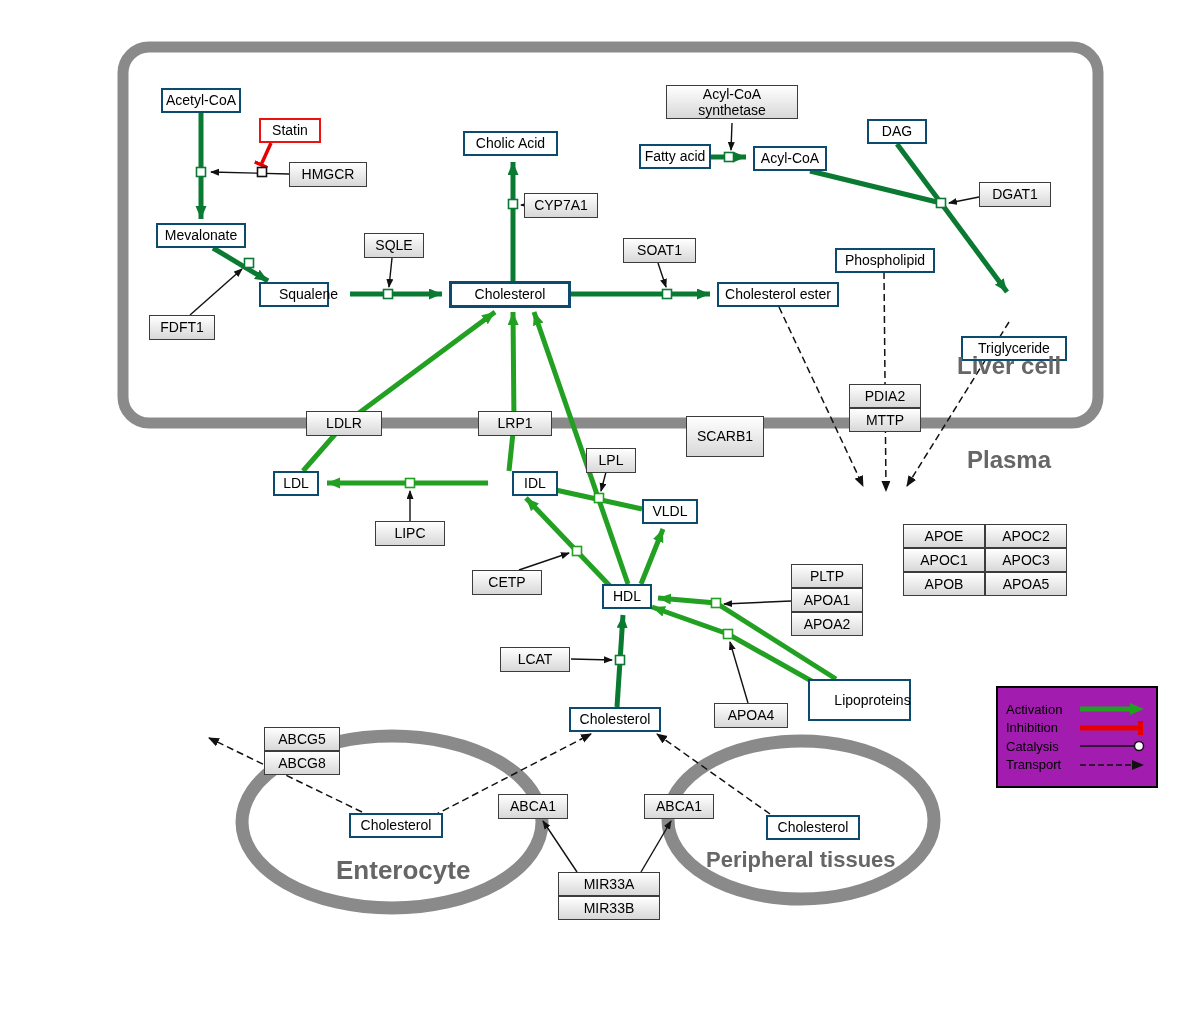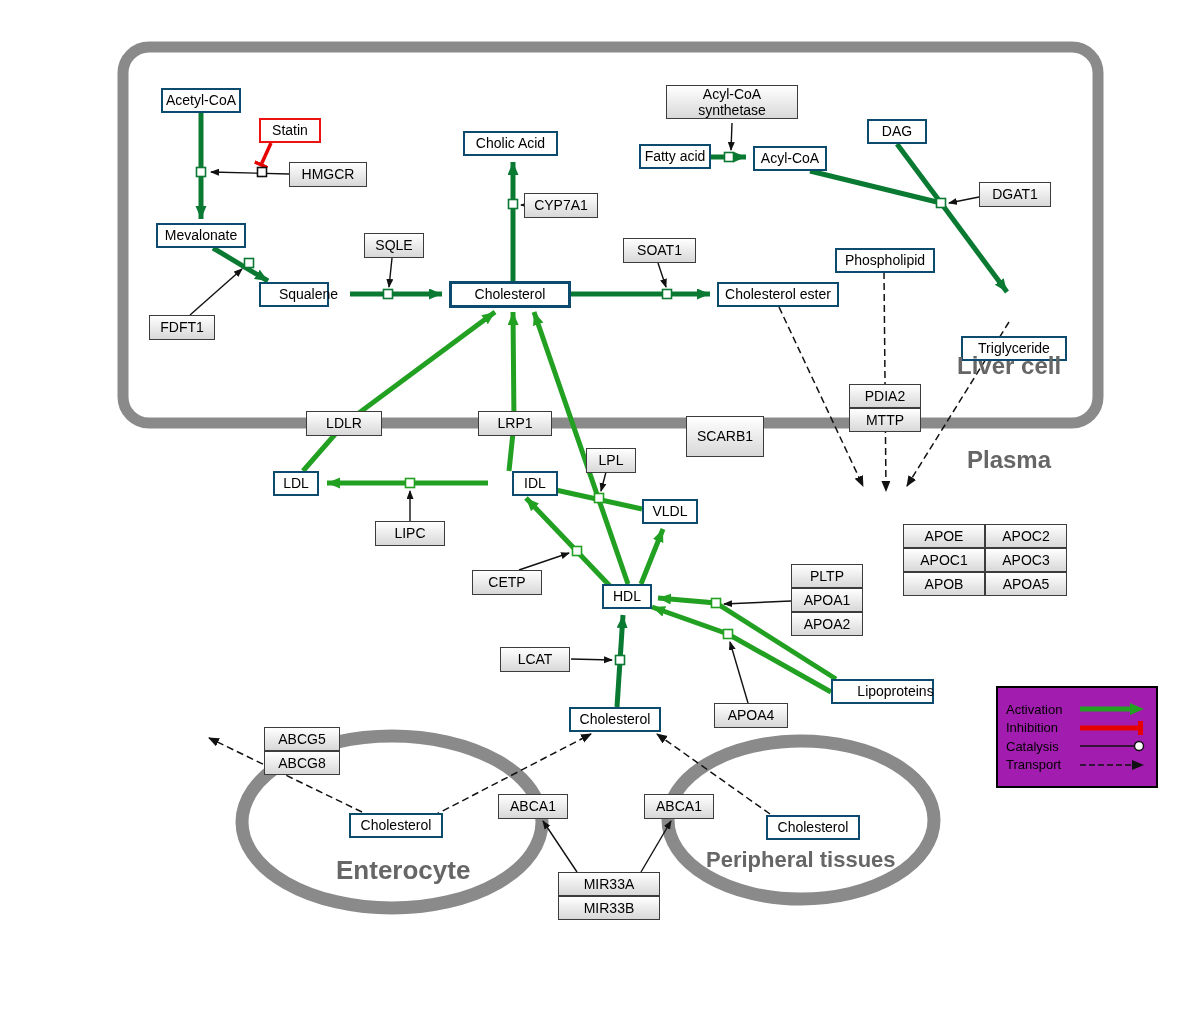--- a/index.html
+++ b/index.html
@@ -141,21 +141,21 @@
       <div class="node n-gene" style="left: 375px; top: 521px; width: 70px; height: 25px; text-align: center;">LIPC</div>
       <div class="node n-gene" style="left: 586px; top: 448px; width: 50px; height: 25px;">LPL</div>
       <div class="node n-met" style="left: 642px; top: 499px; width: 56px; height: 25px;">VLDL</div>
       <div class="node n-gene" style="left: 472px; top: 570px; width: 70px; height: 25px;">CETP</div>
       <div class="node n-met" style="left: 602px; top: 584px; width: 50px; height: 25px;">HDL</div>
       <div class="node n-gene" style="left: 500px; top: 647px; width: 70px; height: 25px;">LCAT</div>
       <div class="node n-gene" style="left: 791px; top: 564px; width: 72px; height: 24px;">PLTP</div>
       <div class="node n-gene" style="left: 791px; top: 588px; width: 72px; height: 24px;">APOA1</div>
       <div class="node n-gene" style="left: 791px; top: 612px; width: 72px; height: 24px;">APOA2</div>
       <div class="node n-gene" style="left: 714px; top: 703px; width: 74px; height: 25px;">APOA4</div>
-      <div class="node n-met" style="left: 831px; top: 679px; width: 103px; height: 25px; padding-left: 28px;">Lipoproteins</div>
+      <div class="node n-met" style="left: 808px; top: 679px; width: 103px; height: 42px; padding-left: 28px;">Lipoproteins</div>
       <div class="node n-gene" style="left: 903px; top: 524px; width: 82px; height: 24px;">APOE</div>
       <div class="node n-gene" style="left: 985px; top: 524px; width: 82px; height: 24px;">APOC2</div>
       <div class="node n-gene" style="left: 903px; top: 548px; width: 82px; height: 24px;">APOC1</div>
       <div class="node n-gene" style="left: 985px; top: 548px; width: 82px; height: 24px;">APOC3</div>
       <div class="node n-gene" style="left: 903px; top: 572px; width: 82px; height: 24px;">APOB</div>
       <div class="node n-gene" style="left: 985px; top: 572px; width: 82px; height: 24px;">APOA5</div>
       <div class="node n-met" style="left: 569px; top: 707px; width: 92px; height: 25px;">Cholesterol</div>
       <div class="node n-gene" style="left: 264px; top: 727px; width: 76px; height: 24px;">ABCG5</div>
       <div class="node n-gene" style="left: 264px; top: 751px; width: 76px; height: 24px;">ABCG8</div>
       <div class="node n-met" style="left: 349px; top: 813px; width: 94px; height: 25px;">Cholesterol</div>

